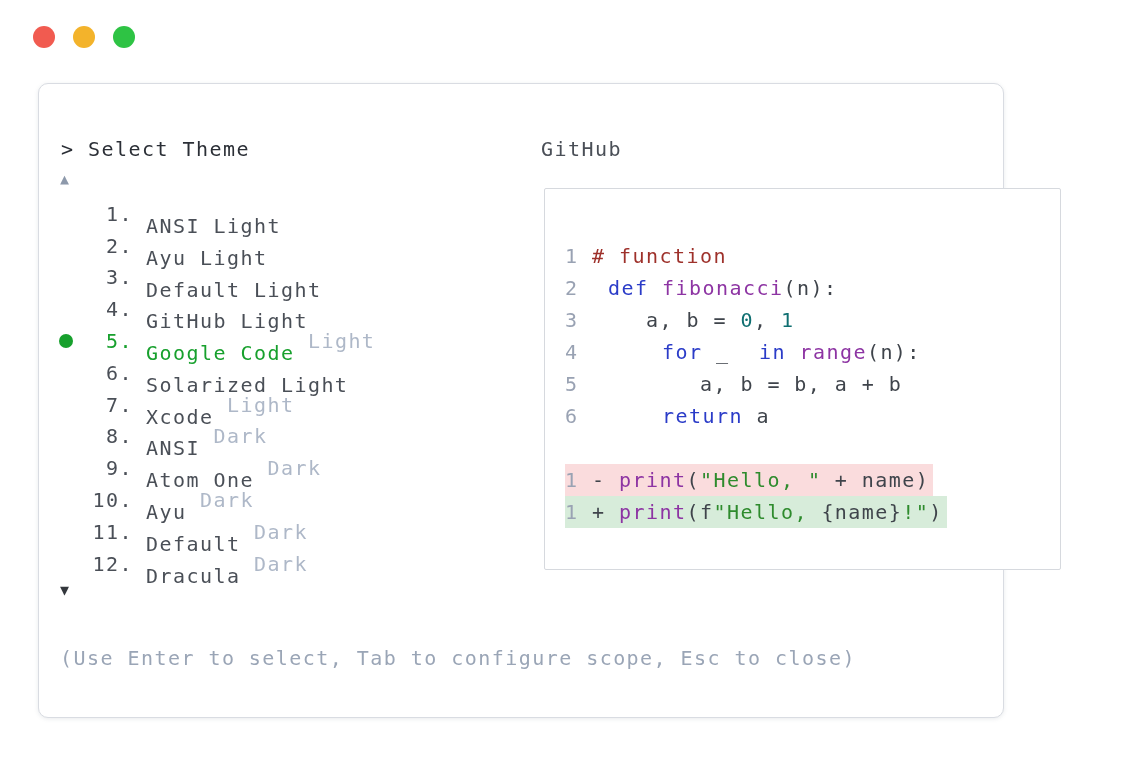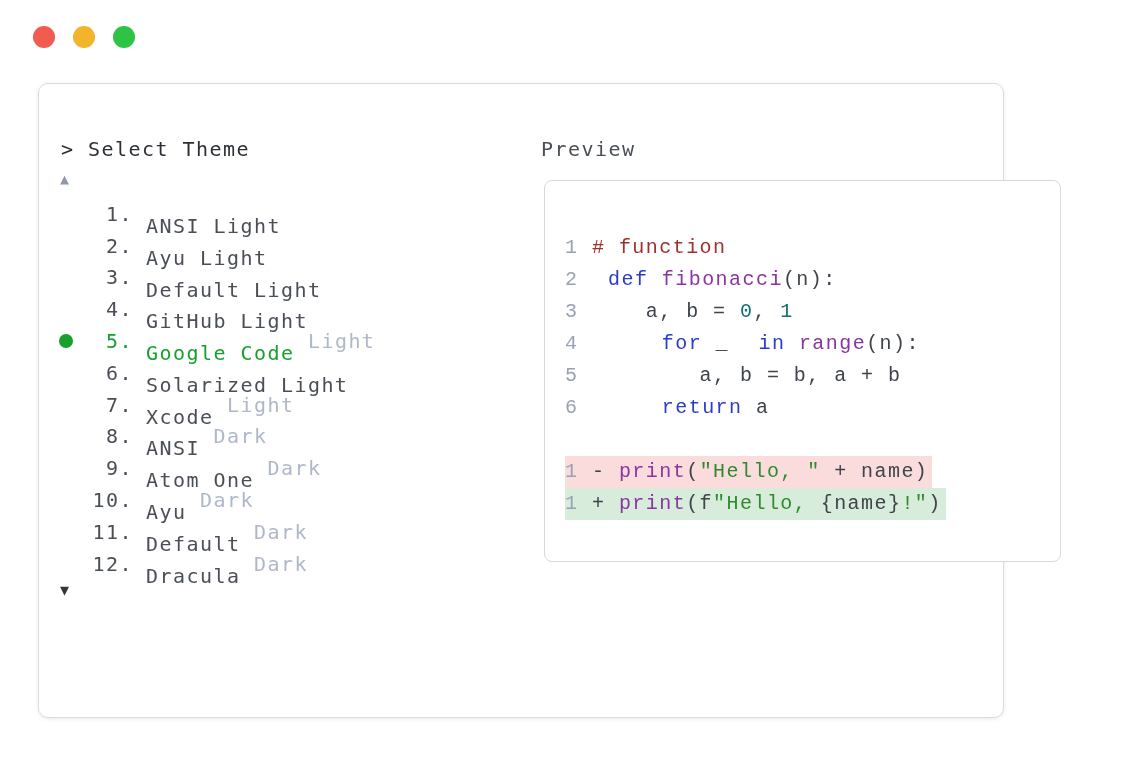--- a/index.html
+++ b/index.html
@@ -36,22 +36,22 @@
   .num{flex:none; width:41px; text-align:right;}
   .name{margin-left:13px;margin-top:24px;}
   .suffix{margin-left:13.5px;}
   .sel{color:var(--selgreen);}
   .muted-t{color:var(--muted);text-align:right;}
 
   .hint{position:absolute; left:21px; top:562px; font-size:20px; color:var(--hint); line-height:24px;}
 
   .preview-label{position:absolute; left:502px; top:53px; font-size:20px; color:var(--item); line-height:24px;}
   .preview-box{
-    position:absolute; left:505px; top:96px; width:517px; height:382px;
-    background:#fff; border:1.5px solid var(--previewborder); border-radius:8px;font-family:Liberation Mono, monospace;
+    position:absolute; left:505px; top:104px; width:517px; height:382px;
+    background:#fff; border:1.5px solid var(--previewborder); border-radius:2px;
   }
   .code-block{position:absolute; left:20px; top:51px; font-size:20px; color:var(--pl);}
   .cl{height:32px; line-height:32px; white-space:pre;}
   .cl span{white-space:pre;}
   .lno{display:inline-block; width:13.5px; margin-right:13.5px; text-align:right; color:var(--lno);}
   .cl.del{background:var(--delbg); width:max-content; padding-right:4px;}
   .cl.add{background:var(--addbg); width:max-content; padding-right:4px;}
   .pl{color:var(--pl);} .kw{color:var(--kw);margin-left:16px;} .fn{color:var(--fn);}
   .com{color:var(--com);} .lit{color:var(--lit);} .str{color:var(--str);}
 </style>
@@ -67,20 +67,21 @@
 <div class="panel">
 
   <div class="select-title mono">&gt; Select Theme</div>
 
   <div class="arrow arrow-up">▲</div>
 
   <div class="theme-list mono" id="theme-list"><div class="trow"><span class="bullet"></span><span class="num">1.</span><span class="name">ANSI Light</span></div><div class="trow"><span class="bullet"></span><span class="num">2.</span><span class="name">Ayu Light</span></div><div class="trow"><span class="bullet"></span><span class="num">3.</span><span class="name">Default Light</span></div><div class="trow"><span class="bullet"></span><span class="num">4.</span><span class="name">GitHub Light</span></div><div class="trow"><span class="bullet"><span class="dot"></span></span><span class="num sel">5.</span><span class="name sel">Google Code</span><span class="suffix muted-t">Light</span></div><div class="trow"><span class="bullet"></span><span class="num">6.</span><span class="name">Solarized Light</span></div><div class="trow"><span class="bullet"></span><span class="num">7.</span><span class="name">Xcode</span><span class="suffix muted-t">Light</span></div><div class="trow"><span class="bullet"></span><span class="num">8.</span><span class="name">ANSI</span><span class="suffix muted-t">Dark</span></div><div class="trow"><span class="bullet"></span><span class="num">9.</span><span class="name">Atom One</span><span class="suffix muted-t">Dark</span></div><div class="trow"><span class="bullet"></span><span class="num">10.</span><span class="name">Ayu</span><span class="suffix muted-t">Dark</span></div><div class="trow"><span class="bullet"></span><span class="num">11.</span><span class="name">Default</span><span class="suffix muted-t">Dark</span></div><div class="trow"><span class="bullet"></span><span class="num">12.</span><span class="name">Dracula</span><span class="suffix muted-t">Dark</span></div></div>
 
   <div class="arrow arrow-down">▼</div>
 
+  <div class="hint mono">(Use Enter to select, Tab to configure scope, Esc to close)</div>
 
-  <div class="preview-label mono">Preview</div>
+  <div class="preview-label mono">GitHub</div>
 
   <div class="preview-box">
     <div class="code-block mono" id="code-block"><div class="cl"><span class="lno">1</span><span class="com"># function</span></div><div class="cl"><span class="lno">2</span><span class="kw">def</span><span class="pl"> </span><span class="fn">fibonacci</span><span class="pl">(n):</span></div><div class="cl"><span class="lno">3</span><span class="pl">    a, b = </span><span class="lit">0</span><span class="pl">, </span><span class="lit">1</span></div><div class="cl"><span class="lno">4</span><span class="pl">    </span><span class="kw">for</span><span class="pl"> _ </span><span class="kw">in</span><span class="pl"> </span><span class="fn">range</span><span class="pl">(n):</span></div><div class="cl"><span class="lno">5</span><span class="pl">        a, b = b, a + b</span></div><div class="cl"><span class="lno">6</span><span class="pl">    </span><span class="kw">return</span><span class="pl"> a</span></div><div class="cl"></div><div class="cl del"><span class="lno">1</span><span class="pl">- </span><span class="fn">print</span><span class="pl">(</span><span class="str">"Hello, "</span><span class="pl"> + name)</span></div><div class="cl add"><span class="lno">1</span><span class="pl">+ </span><span class="fn">print</span><span class="pl">(f</span><span class="str">"Hello, </span><span class="pl">{name}</span><span class="str">!"</span><span class="pl">)</span></div></div>
   </div>
 
 </div>
 
 </body></html>

